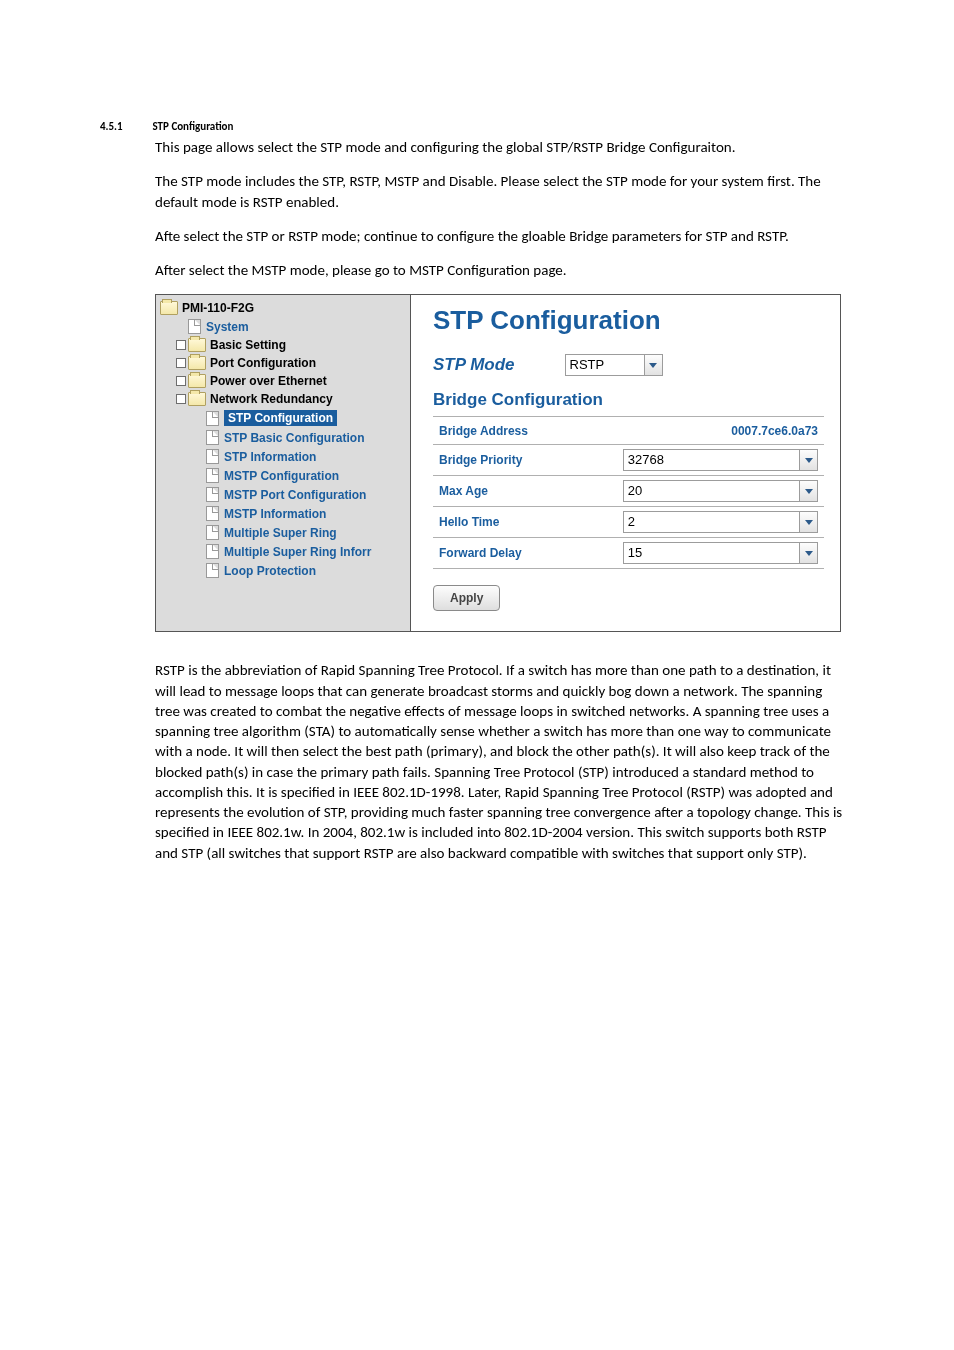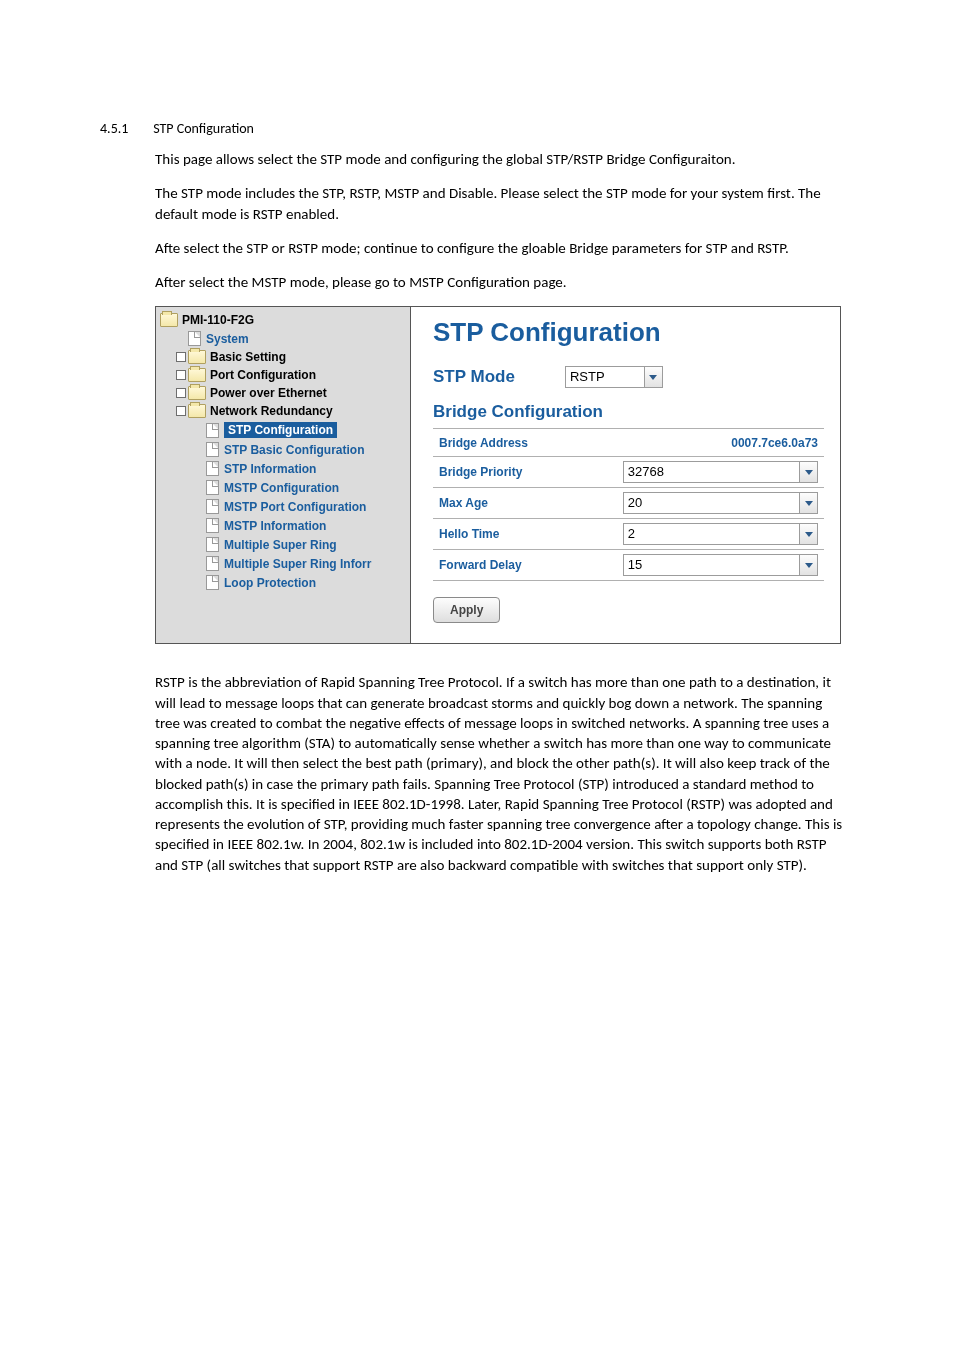--- a/index.html
+++ b/index.html
@@ -5,23 +5,23 @@
   * { margin: 0; padding: 0; box-sizing: border-box; }
   body {
     font-family: Calibri, Arial, sans-serif;
     font-size: 15px;
     color: #000;
     background: #fff;
     width: 954px;
     padding: 120px 110px 60px 100px;
   }
   .section-title {
-    font-weight: normal;
-    font-size: 14px;
-    margin-bottom: 12px;
+    font-weight: bold;
+    font-size: 11px;
+    margin-bottom: 4px;
   }
   .section-title .num { display: inline-block; min-width: 50px; }
   .body-text {
     margin-left: 55px;
     margin-bottom: 14px;
     line-height: 1.35;
   }
   .body-text b { font-weight: normal; }
 
   
@@ -129,20 +129,21 @@
   .mode-row {
     display: flex;
     align-items: center;
     gap: 50px;
     margin-bottom: 14px;
   }
   .mode-label {
     color: #1a5d9e;
     font-size: 17px;
     font-weight: bold;
+    font-style: italic;
   }
   .combo {
     display: inline-flex;
     border: 1px solid #9c9c9c;
     height: 22px;
     background: #fff;
   }
   .combo-text {
     width: 78px;
     padding: 2px 4px;

